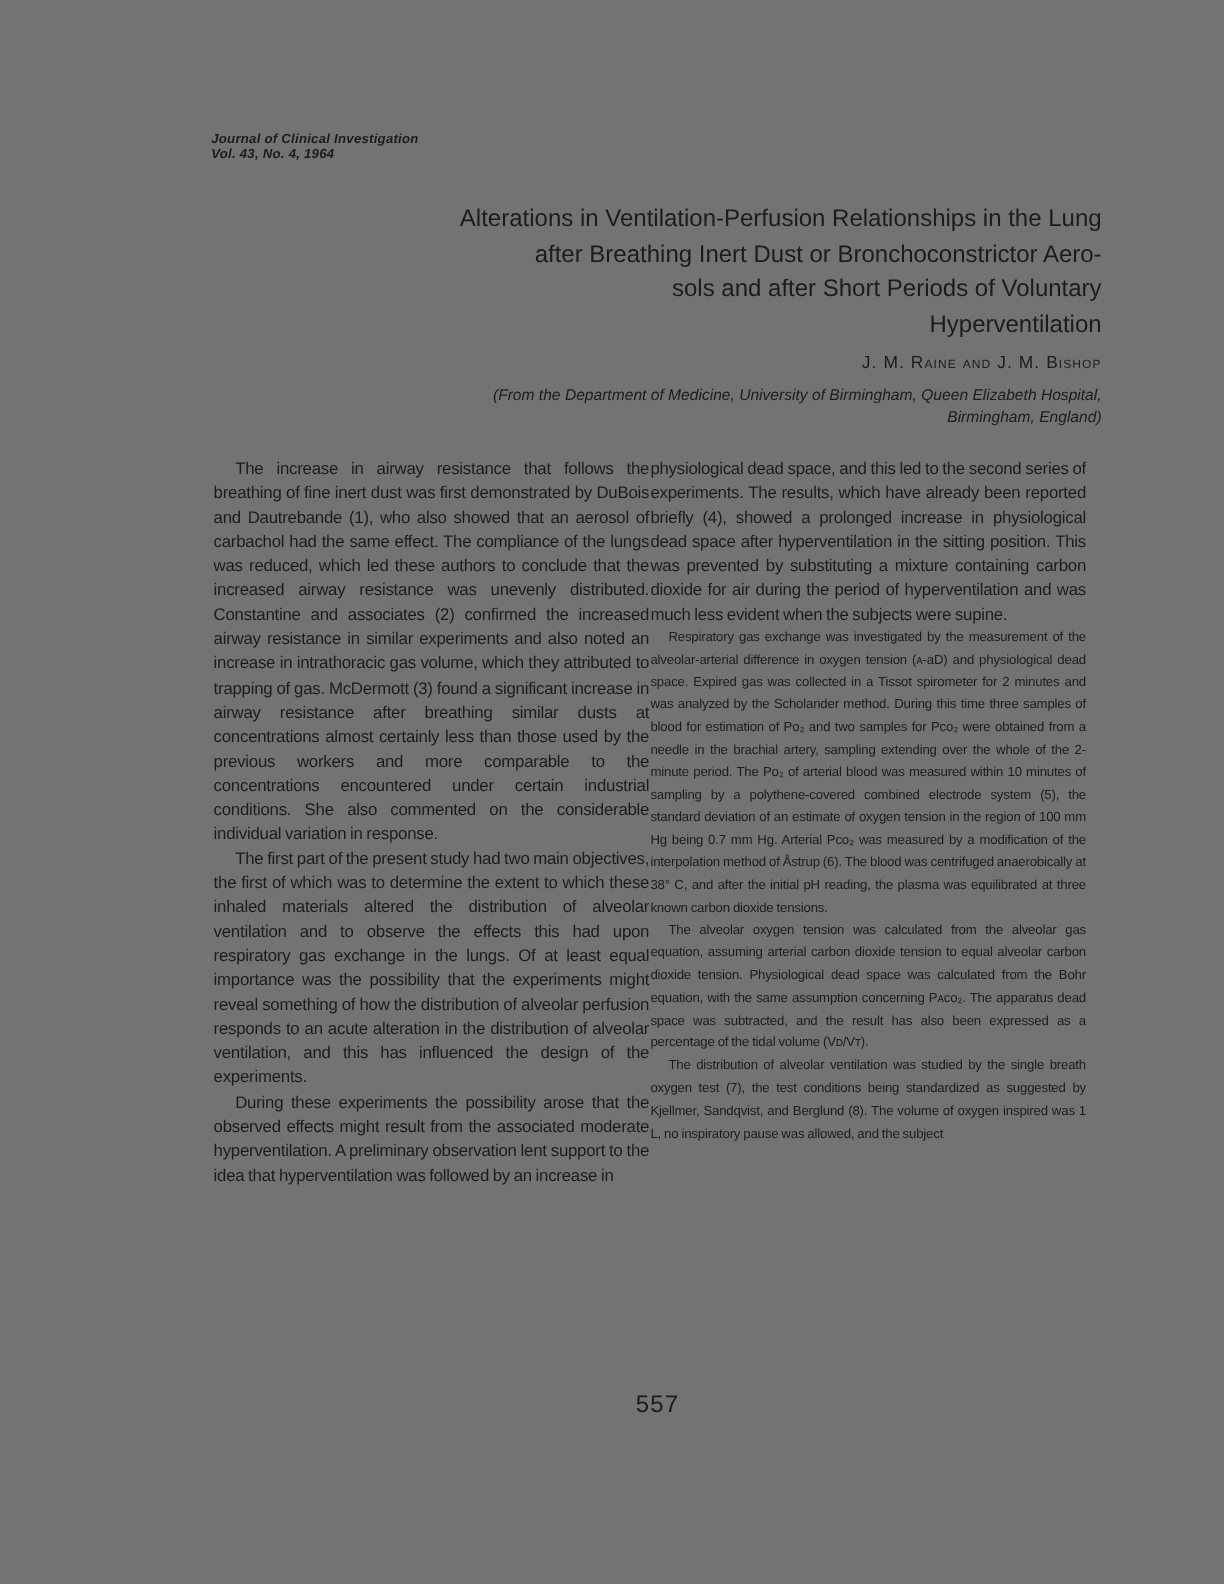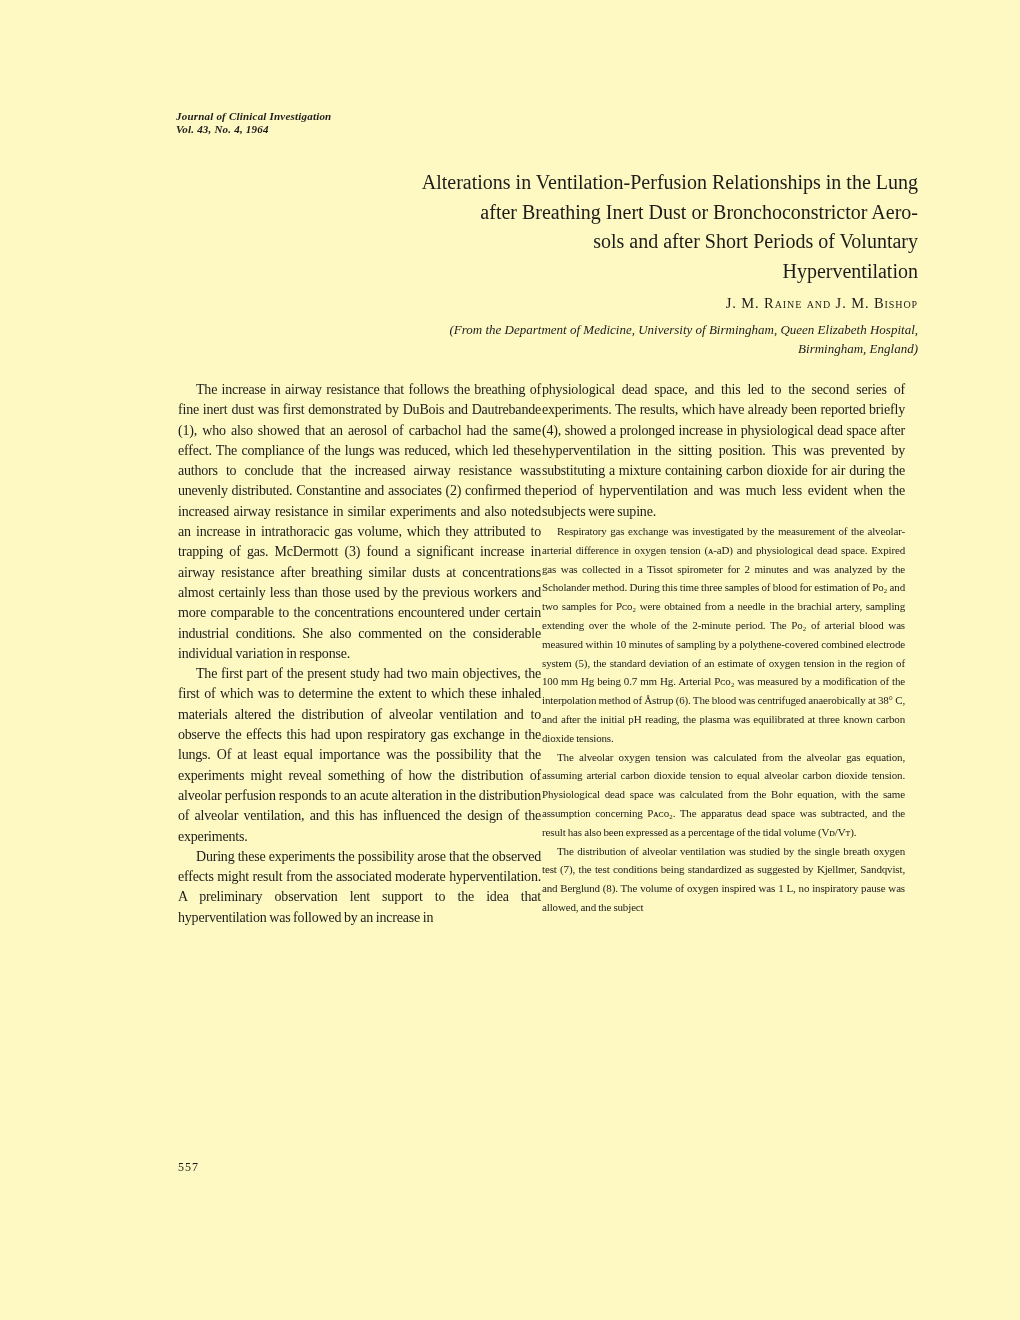--- a/index.html
+++ b/index.html
@@ -4,23 +4,23 @@
 <style>
   html, body {
     margin: 0;
     padding: 0;
     background: #f5f4f0;
   }
   .page {
     position: relative;
     width: 1020px;
     height: 1320px;
-    background: #fef9c3;
+    background: #737373;
     overflow: hidden;
-    font-family: Liberation Serif, serif;
+    font-family: Liberation Sans, sans-serif;
     color: #1d1c1a;
     -webkit-font-smoothing: antialiased;
   }
   .masthead {
     position: absolute;
     left: 176px;
     top: 110px;
     font-size: 11px;
     line-height: 13px;
     font-weight: bold;
@@ -101,21 +101,22 @@
     line-height: 18.8px;
     letter-spacing: -0.15px;
     word-spacing: -0.4px;
   }
   .methods-p.indent { text-indent: 15px; }
   .page-number {
     position: absolute;
     left: 178px;
     top: 1160px;
     width: 740px;
-    font-size: 12px;
+    text-align: center;
+    font-size: 20px;
     letter-spacing: 1px;
   }
 </style>
 </head>
 <body>
 
 <div class="page">
 
   <div class="masthead">
     <div>Journal of Clinical Investigation</div>

